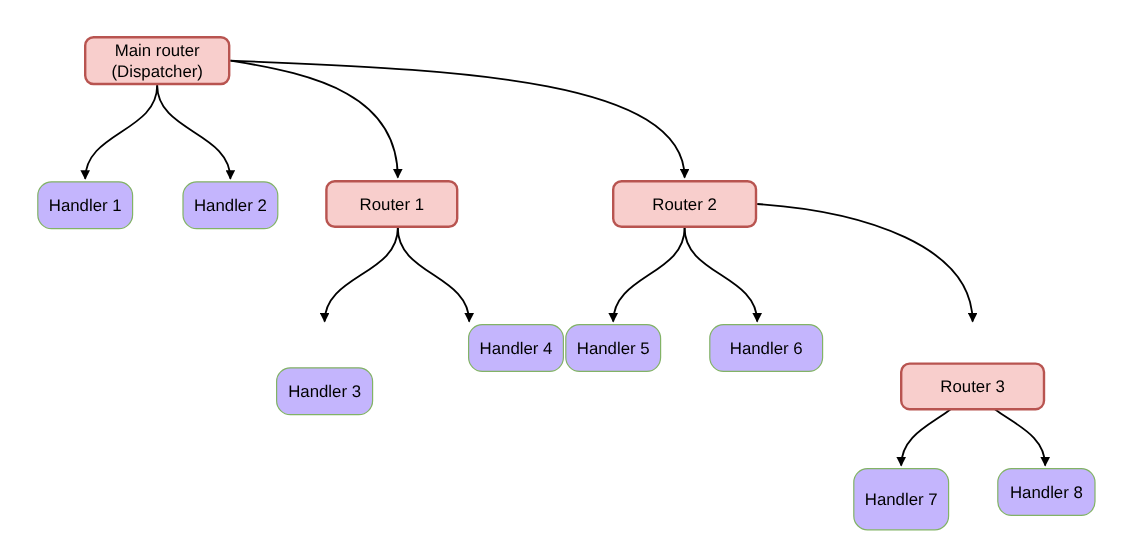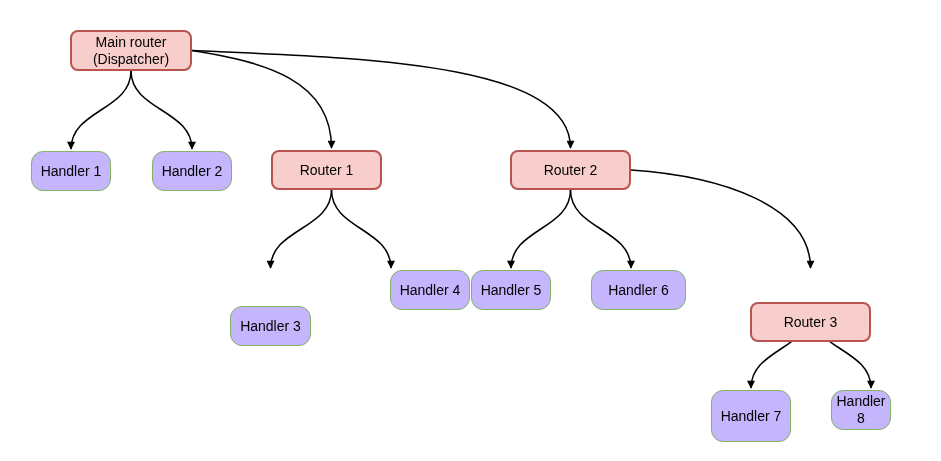--- a/index.html
+++ b/index.html
@@ -78,15 +78,15 @@
       <div class="node handler" style="left: 31px; top: 151px; width: 80px; height: 40px;">Handler 1</div>
       <div class="node handler" style="left: 152px; top: 151px; width: 80px; height: 40px;">Handler 2</div>
       <div class="node router" style="left: 271px; top: 150px; width: 111px; height: 40px;">Router 1</div>
       <div class="node router" style="left: 510px; top: 150px; width: 121px; height: 40px;">Router 2</div>
       <div class="node handler" style="left: 230px; top: 270px; width: 81px; height: 40px; margin-top: 36px;">Handler 3</div>
       <div class="node handler" style="left: 351px; top: 270px; width: 80px; height: 40px; margin-left: 39px;">Handler 4</div>
       <div class="node handler" style="left: 471px; top: 270px; width: 80px; height: 40px;">Handler 5</div>
       <div class="node handler" style="left: 591px; top: 270px; width: 95px; height: 40px;">Handler 6</div>
       <div class="node router" style="left: 750px; top: 270px; width: 121px; height: 40px; margin-top: 32px;">Router 3</div>
       <div class="node handler" style="left: 711px; top: 390px; width: 80px; height: 52px;">Handler 7</div>
-      <div class="node handler" style="left: 831px; top: 390px; width: 60px; height: 40px; text-align: center;">Handler 8</div>
+      <div class="node handler" style="left: 831px; top: 390px; width: 82px; height: 40px; text-align: center;">Handler 8</div>
     </div>
 </div>
 
 </body></html>

